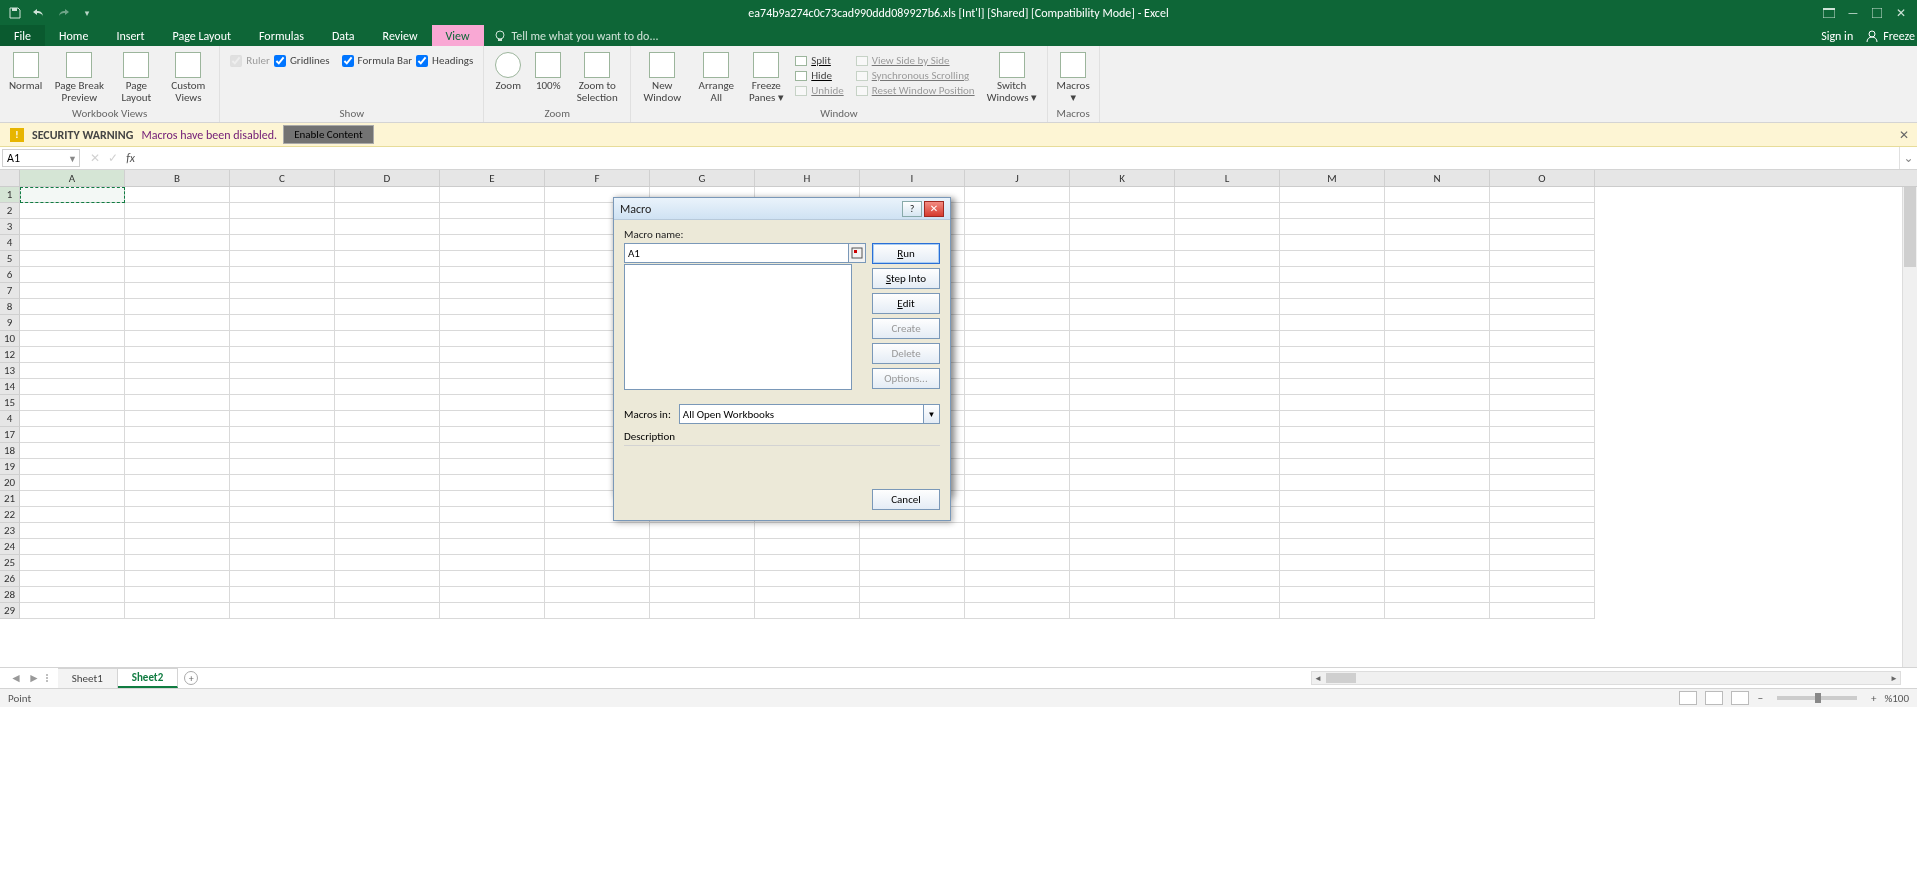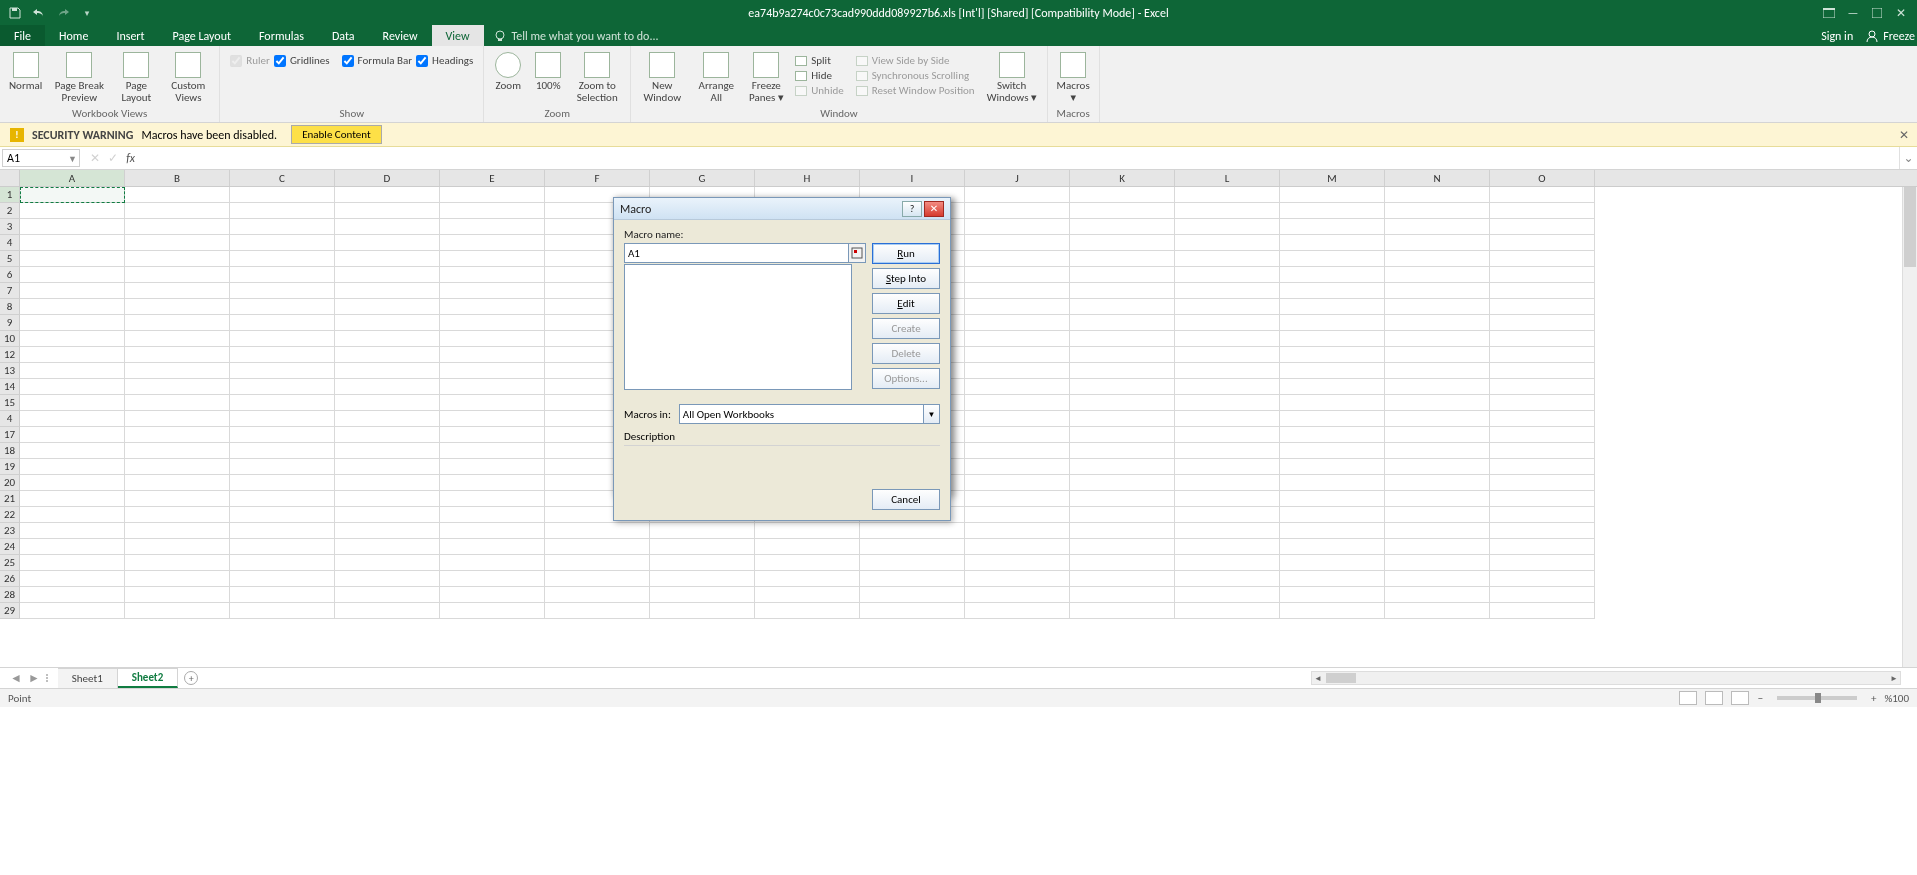--- a/index.html
+++ b/index.html
@@ -11,48 +11,48 @@
 .titlebar .qat-ico { width: 14px; height: 14px; color: #b9d6c7; cursor: pointer; display: flex; align-items: center; justify-content: center; }
 .titlebar .title { position: absolute; left: 50%; transform: translateX(-50%); font-size: 12px; color: #fff; }
 .titlebar .winctrls { margin-left: auto; display: flex; align-items: center; gap: 4px; padding-right: 6px; }
 .titlebar .winctrls .btn { width: 20px; height: 20px; display: flex; align-items: center; justify-content: center; cursor: pointer; color: #cfe3d8; }
 
 
 .ribbon-tabs { background: #0e6637; height: 21px; display: flex; align-items: stretch; color: #fff; }
 .file-tab { background: #0a5a2f; padding: 0 14px; display: flex; align-items: center; font-size: 12px; cursor: pointer; color: #fff; }
 .rtabs { display: flex; }
 .rtab { padding: 0 14px; display: flex; align-items: center; font-size: 12px; cursor: pointer; }
-.rtab.active { background: #e5e5e5; color: #0e6637; }
+.rtab.active { background: #f9a8d4; color: #0e6637; }
 .tell-me { display: flex; align-items: center; gap: 6px; margin-left: 10px; color: #cfe3d8; font-size: 12px; }
 .tell-me .bulb { width: 12px; height: 12px; }
 .ribbon-right { margin-left: auto; display: flex; align-items: center; gap: 12px; padding-right: 2px; }
 .ribbon-right .link { font-size: 12px; cursor: pointer; }
 .share-btn { display: flex; align-items: center; gap: 4px; cursor: pointer; }
 
 
 .ribbon { background: #f1f1f1; border-bottom: 1px solid #d4d4d4; height: 77px; display: flex; }
 .rgroup { border-right: 1px solid #e0e0e0; padding: 2px 6px 0; display: flex; flex-direction: column; }
 .rgroup-body { flex: 1; display: flex; align-items: flex-start; gap: 4px; }
 .rgroup-label { text-align: center; font-size: 11px; color: #666; padding: 2px 0; }
 .big-btn { display: flex; flex-direction: column; align-items: center; justify-content: flex-start; width: auto; min-width: 36px; padding: 4px 3px 0; cursor: pointer; text-align: center; font-size: 11px; line-height: 12px; color: #444; }
 .big-btn .ico { width: 26px; height: 26px; margin-bottom: 2px; background: #fff; border: 1px solid #9cb59c; }
 .chk-col { display: flex; flex-direction: row; gap: 4px; padding: 6px 4px; }
 .chk-item { display: flex; align-items: center; gap: 4px; font-size: 11px; color: #444; cursor: pointer; }
 .chk-item input { width: 12px; height: 12px; }
-.small-col { display: flex; flex-direction: column; gap: 2px; padding: 6px 4px; }
+.small-col { display: flex; flex-direction: column; gap: 2px; padding: 6px 4px; text-decoration: underline; }
 .small-item { display: flex; align-items: center; gap: 4px; font-size: 11px; color: #444; cursor: pointer; }
 .small-item .sico { width: 12px; height: 10px; border: 1px solid #9cb59c; background: #fff; }
 .small-item.disabled { opacity: .5; }
 
 
 .security-bar { background: #fdf5d4; border-bottom: 1px solid #e7dc99; height: 24px; display: flex; align-items: center; padding: 0 10px; font-size: 12px; position: relative; }
 .security-bar .shield { width: 14px; height: 14px; background: #e7b500; margin-right: 8px; display: flex; align-items: center; justify-content: center; color: #fff; font-weight: bold; font-size: 10px; }
 .security-bar .warn-title { font-weight: 600; color: #444; margin-right: 8px; }
-.security-bar .warn-text { color: #000000; margin-right: 14px; }
-.security-bar .enable-btn { background: #fde047; border: 1px solid #aaa; padding: 2px 10px; font-size: 11px; cursor: pointer; text-align: center; }
+.security-bar .warn-text { color: #701a75; margin-right: 6px; }
+.security-bar .enable-btn { background: #737373; border: 1px solid #aaa; padding: 2px 10px; font-size: 11px; cursor: pointer; text-align: center; }
 .security-bar .close-warn { position: absolute; right: 8px; cursor: pointer; color: #666; }
 
 
 .formula-row { height: 23px; border-bottom: 1px solid #d4d4d4; display: flex; align-items: stretch; background: #fff; }
 .name-box { width: 78px; border: 1px solid #cfcfcf; margin: 2px; display: flex; align-items: center; padding: 0 4px; font-size: 12px; position: relative; }
 .name-box .dd { position: absolute; right: 2px; color: #888; font-size: 9px; }
 .fx-ctrls { display: flex; align-items: center; gap: 8px; padding: 0 8px; color: #999; }
 .fx-ctrls span { cursor: pointer; }
 .fx-label { font-style: italic; color: #555; font-size: 12px; padding-right: 6px; align-self: center; }
 .formula-input { flex: 1; border: none; outline: none; font-size: 12px; padding: 0 4px; }

